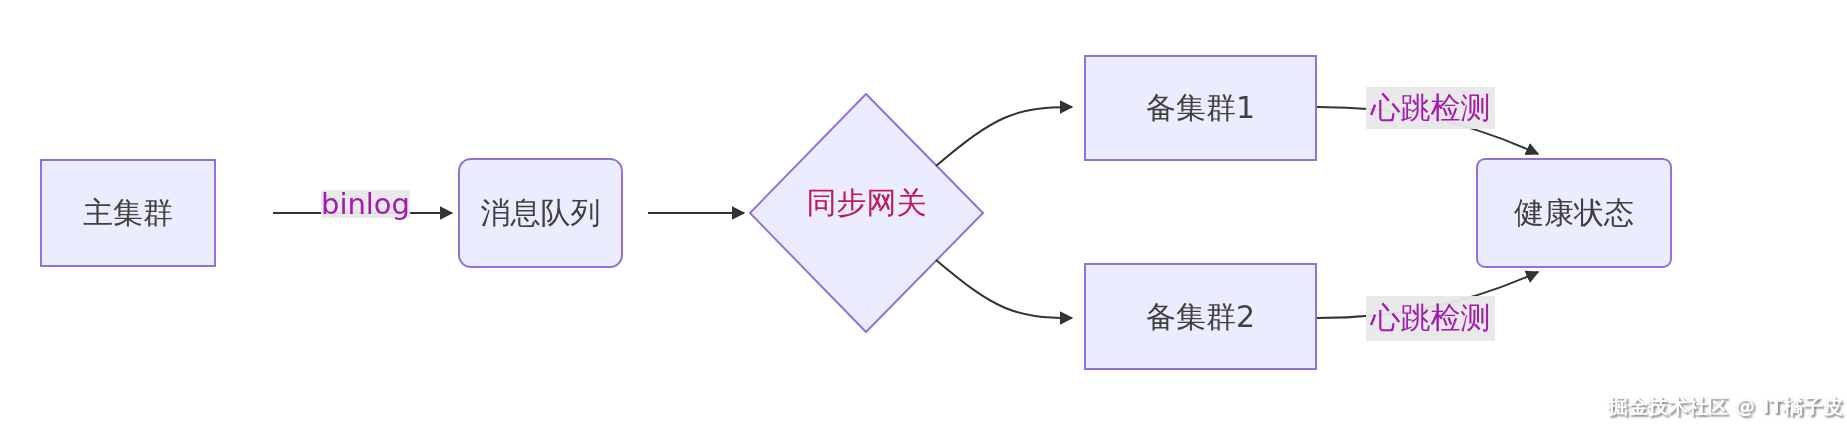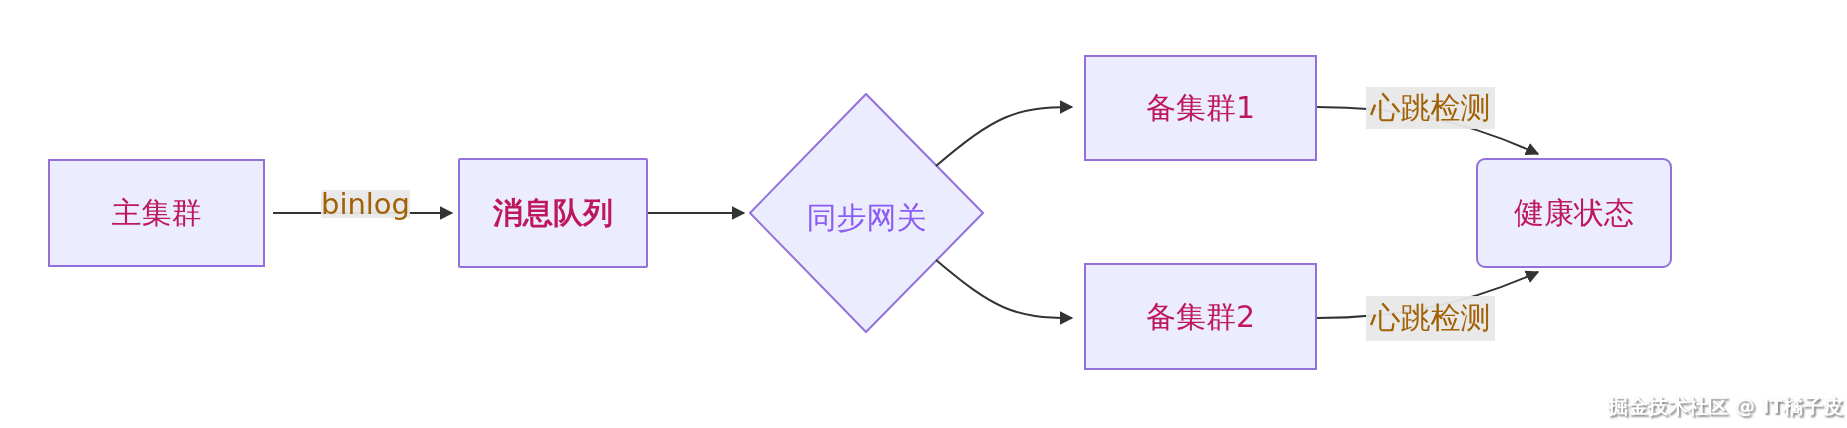--- a/index.html
+++ b/index.html
@@ -21,51 +21,51 @@
     width: 1847px; height: 428px;
     z-index: 1;
   }
   .node {
     position: absolute;
     display: flex;
     align-items: center;
     justify-content: center;
     background: #ECECFF;
     border: 2px solid #9370DB;
-    color: #be185d;
+    color: #404040;
     font-size: 30px;
     line-height: 1;
     z-index: 3;
     box-sizing: border-box;
     white-space: nowrap;
   }
-  #node-main    { left: 48px;   top: 159px; width: 217px; height: 108px; }
-  #node-queue   { left: 458px;  top: 158px; width: 190px; height: 110px; border-radius: 2px; font-weight: bold; }
+  #node-main    { left: 40px;   top: 159px; width: 176px; height: 108px; }
+  #node-queue   { left: 458px;  top: 158px; width: 165px; height: 110px; border-radius: 13px; }
   #node-backup1 { left: 1084px; top: 55px;  width: 233px; height: 106px; }
   #node-backup2 { left: 1084px; top: 263px; width: 233px; height: 107px; }
   #node-health  { left: 1476px; top: 158px; width: 196px; height: 110px; border-radius: 9px; }
   #node-gateway-label {
     position: absolute;
-    left: 750px; top: 98px;
+    left: 750px; top: 83px;
     width: 233px; height: 240px;
     display: flex;
     align-items: center;
     justify-content: center;
-    color: #8b5cf6;
+    color: #be185d;
     font-size: 30px;
     z-index: 3;
     white-space: nowrap;
   }
   .edge-label {
     position: absolute;
     display: flex;
     align-items: center;
     justify-content: center;
     background: rgba(232,232,232,0.95);
-    color: #a16207;
+    color: #a21caf;
     z-index: 2;
     white-space: nowrap;
   }
   #label-binlog { left: 321px;  top: 190px; width: 89px;  height: 28px; font-size: 29px; }
   #label-hb1    { left: 1366px; top: 87px;  width: 129px; height: 42px; font-size: 30px; }
   #label-hb2    { left: 1366px; top: 296px; width: 129px; height: 45px; font-size: 30px; }
   .watermark {
     position: absolute;
     right: 4px;
     bottom: 8px;

